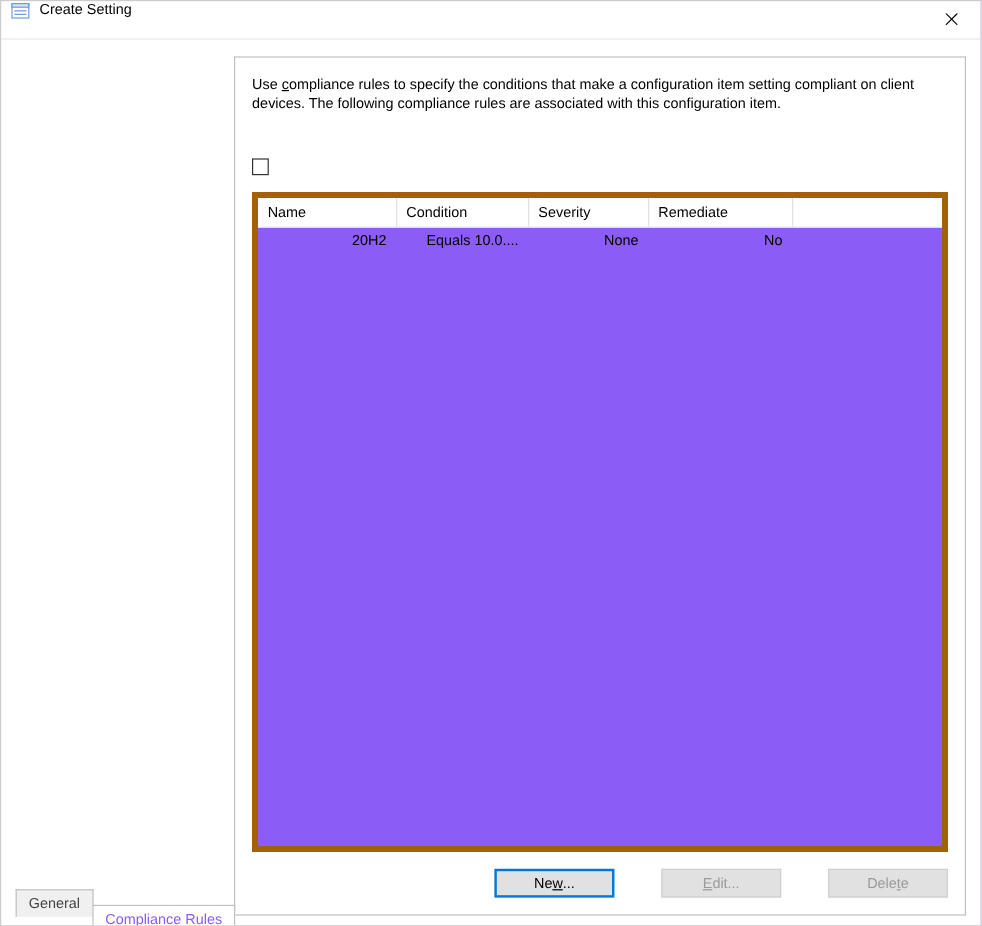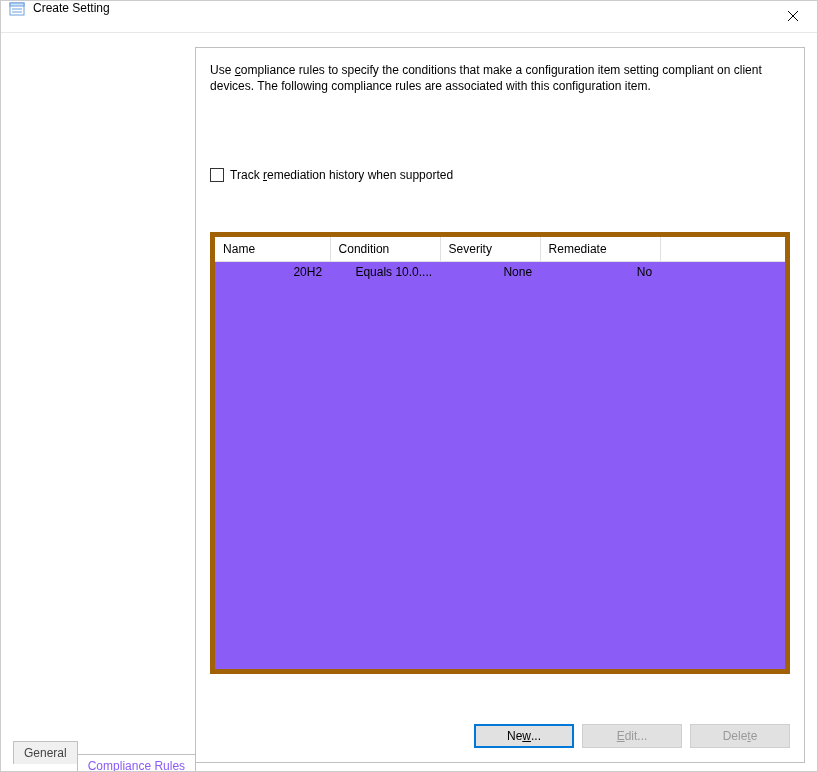--- a/index.html
+++ b/index.html
@@ -82,21 +82,20 @@
     }
     .tabpanel {
       border: 1px solid #c0c0c0;
       background: #fff;
       flex: 1;
       padding: 14px 14px 14px 14px;
       display: flex;
       flex-direction: column;
       position: relative;
       z-index: 1;
-      gap: 36px;
     }
     .desc {
       font-size: 12px;
       color: #000;
       line-height: 1.35;
       margin-bottom: 38px;
     }
     .checkbox-row {
       display: flex;
       align-items: center;
@@ -149,20 +148,21 @@
       height: 24px;
       font-size: 12px;
       font-family: inherit;
       background: #e1e1e1;
       border: 1px solid #adadad;
       cursor: pointer;
       padding: 0 12px;
       display: inline-flex;
       align-items: center;
       justify-content: center;
+      margin-left: 31px;
     }
     .btn.default {
       border: 2px solid #0078d7;
       background: #e1e1e1;
     }
     .btn[disabled] {
       color: #9a9a9a;
       cursor: default;
       background: #e1e1e1;
       border-color: #cfcfcf;
@@ -204,23 +204,20 @@
       <div class="tab active">Compliance Rules</div>
     </div>
 
     <div class="tabpanel">
       <div class="desc">
         <span>Use </span><span class="u">c</span><span>ompliance rules to specify the conditions that make a configuration item setting compliant on client devices. The following compliance rules are associated with this configuration item.</span>
       </div>
 
       <div class="checkbox-row">
         <div class="checkbox"></div>
-        <span>
-          <span>Track </span><span class="u">r</span><span>emediation history when supported</span>
-        </span>
       </div>
 
       <div class="table-wrap">
         <table>
           <colgroup>
             <col style="width:115px">
             <col style="width:110px">
             <col style="width:100px">
             <col style="width:120px">
             <col>

